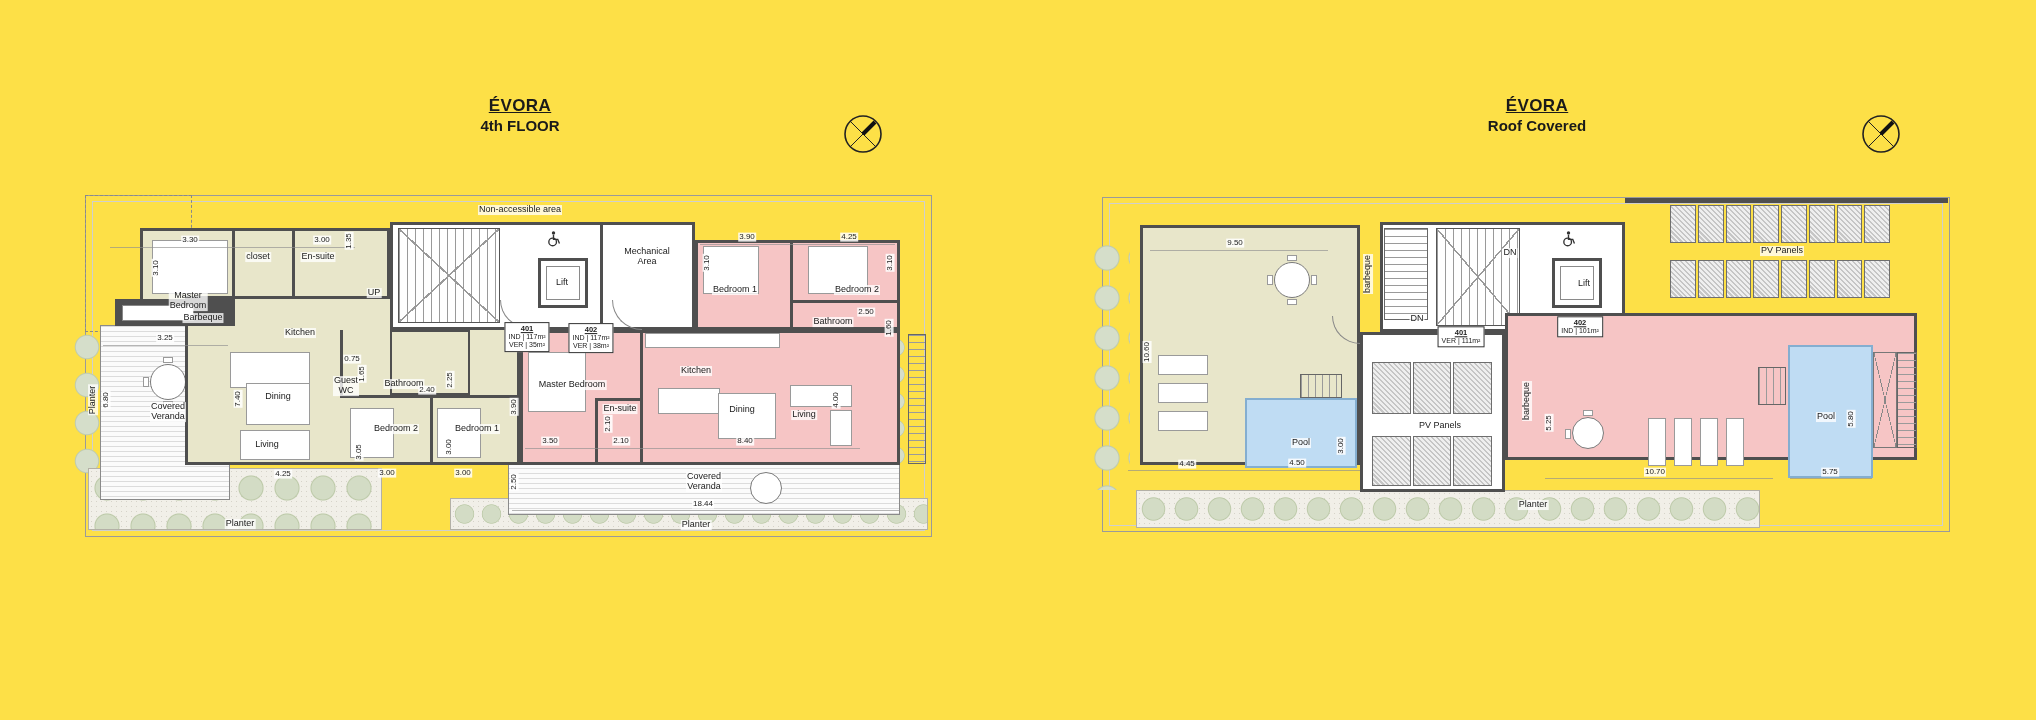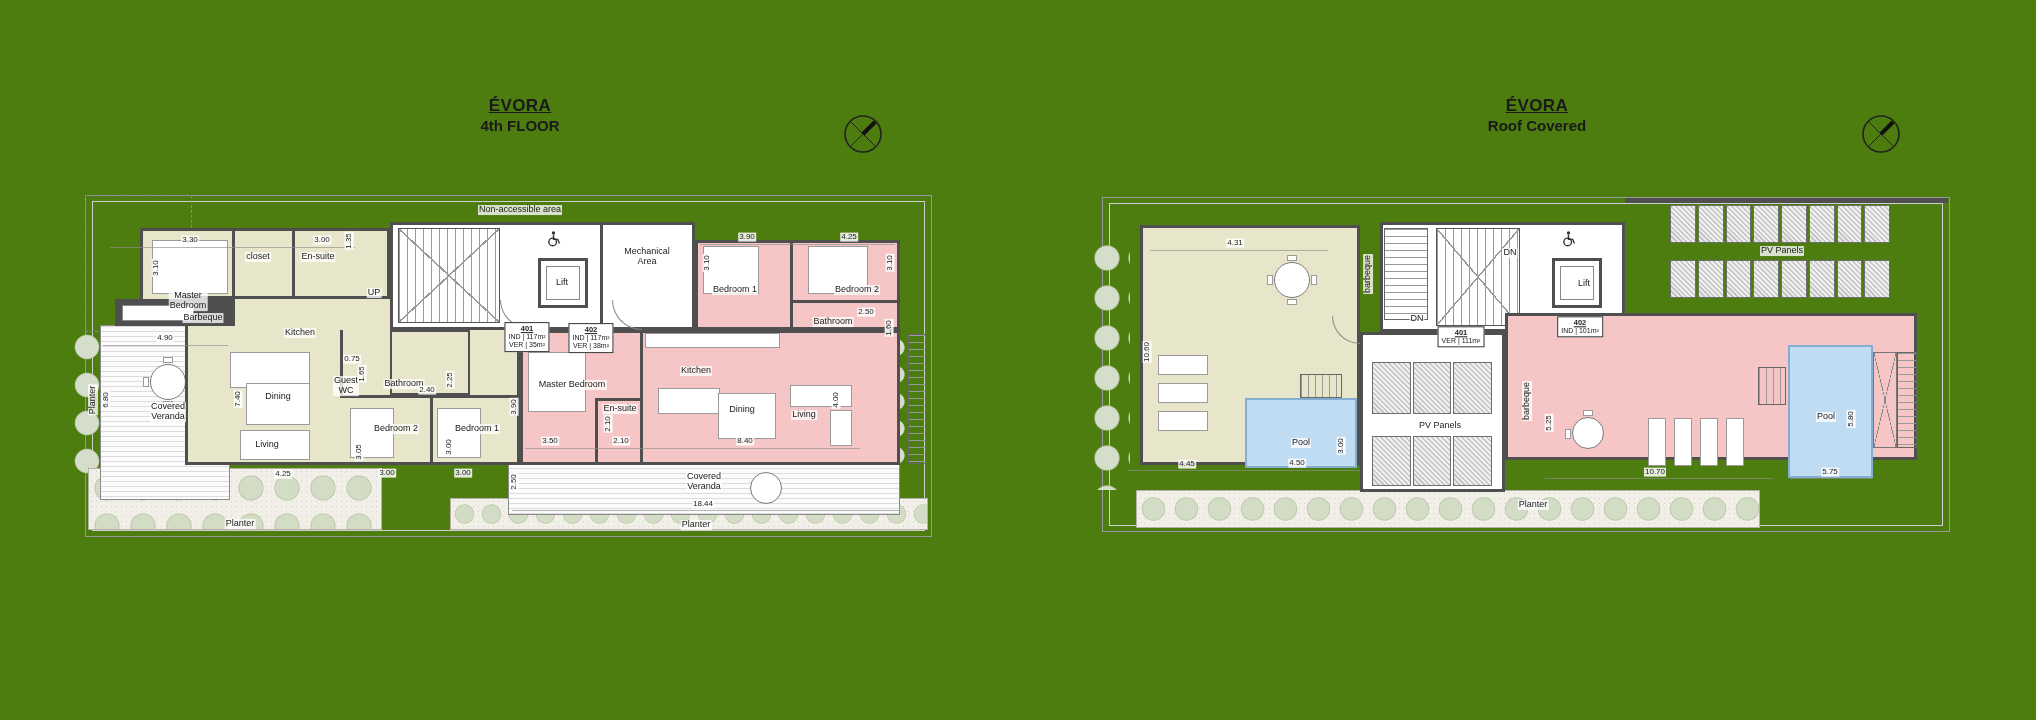--- a/index.html
+++ b/index.html
@@ -1,16 +1,16 @@
 <!DOCTYPE html>
 <html><head>
 <meta charset="utf-8">
 <style>
   html,body{margin:0;padding:0;background:#fff;}
-  .canvas{position:relative;width:2036px;height:720px;background:#4d7c0f;overflow:hidden;
+  .canvas{position:relative;width:2036px;height:720px;background:#fde047;overflow:hidden;
           font-family:"Liberation Sans","DejaVu Sans",sans-serif;color:#1a1a1a;}
   .abs{position:absolute;}
   
   .title{position:absolute;transform:translateX(-50%);text-align:center;}
   .title-name{font-size:17px;font-weight:bold;text-decoration:underline;letter-spacing:.4px;}
   .title-sub{font-size:15px;font-weight:bold;margin-top:1px;}
   
   .boundary{position:absolute;border:1px solid #9a9a9a;}
   .boundary-in{position:absolute;border:1px solid #cfcfcf;}
   .dashedzone{position:absolute;border:1px dashed #8a8a8a;}
@@ -271,21 +271,21 @@
       <span class="lbl" style="left: 857px; top: 290px; transform: translate(-50%, -50%);">Bedroom 2</span>
       <span class="lbl" style="left: 704px; top: 482px; transform: translate(-50%, -50%);">Covered
 Veranda</span>
       <span class="lbl" style="left: 696px; top: 525px; transform: translate(-50%, -50%);">Planter</span>
       <span class="lbl" style="left: 240px; top: 524px; transform: translate(-50%, -50%);">Planter</span>
       <span class="lbl" style="left: 93px; top: 400px; transform: translate(-50%, -50%) rotate(-90deg);">Planter</span>
       <span class="lbl dim" style="left: 190px; top: 240px; transform: translate(-50%, -50%);">3.30</span>
       <span class="lbl dim" style="left: 156px; top: 268px; transform: translate(-50%, -50%) rotate(-90deg);">3.10</span>
       <span class="lbl dim" style="left: 322px; top: 240px; transform: translate(-50%, -50%);">3.00</span>
       <span class="lbl dim" style="left: 349px; top: 241px; transform: translate(-50%, -50%) rotate(-90deg);">1.35</span>
-      <span class="lbl dim" style="left: 165px; top: 338px; transform: translate(-50%, -50%);">4.90</span>
+      <span class="lbl dim" style="left: 165px; top: 338px; transform: translate(-50%, -50%);">3.25</span>
       <span class="lbl dim" style="left: 106px; top: 400px; transform: translate(-50%, -50%) rotate(-90deg);">6.80</span>
       <span class="lbl dim" style="left: 238px; top: 399px; transform: translate(-50%, -50%) rotate(-90deg);">7.40</span>
       <span class="lbl dim" style="left: 352px; top: 359px; transform: translate(-50%, -50%);">0.75</span>
       <span class="lbl dim" style="left: 362px; top: 374px; transform: translate(-50%, -50%) rotate(-90deg);">1.65</span>
       <span class="lbl dim" style="left: 427px; top: 390px; transform: translate(-50%, -50%);">2.40</span>
       <span class="lbl dim" style="left: 450px; top: 380px; transform: translate(-50%, -50%) rotate(-90deg);">2.25</span>
       <span class="lbl dim" style="left: 359px; top: 452px; transform: translate(-50%, -50%) rotate(-90deg);">3.05</span>
       <span class="lbl dim" style="left: 387px; top: 473px; transform: translate(-50%, -50%);">3.00</span>
       <span class="lbl dim" style="left: 449px; top: 447px; transform: translate(-50%, -50%) rotate(-90deg);">3.00</span>
       <span class="lbl dim" style="left: 463px; top: 473px; transform: translate(-50%, -50%);">3.00</span>
@@ -317,21 +317,21 @@
       <span class="lbl" style="left: 1368px; top: 274px; transform: translate(-50%, -50%) rotate(-90deg);">barbeque</span>
       <span class="lbl" style="left: 1510px; top: 253px; transform: translate(-50%, -50%);">DN</span>
       <span class="lbl" style="left: 1584px; top: 284px; transform: translate(-50%, -50%);">Lift</span>
       <span class="lbl" style="left: 1782px; top: 251px; transform: translate(-50%, -50%);">PV Panels</span>
       <span class="lbl" style="left: 1417px; top: 319px; transform: translate(-50%, -50%);">DN</span>
       <span class="lbl" style="left: 1440px; top: 426px; transform: translate(-50%, -50%);">PV Panels</span>
       <span class="lbl" style="left: 1527px; top: 401px; transform: translate(-50%, -50%) rotate(-90deg);">barbeque</span>
       <span class="lbl" style="left: 1301px; top: 443px; transform: translate(-50%, -50%);">Pool</span>
       <span class="lbl" style="left: 1826px; top: 417px; transform: translate(-50%, -50%);">Pool</span>
       <span class="lbl" style="left: 1533px; top: 505px; transform: translate(-50%, -50%);">Planter</span>
-      <span class="lbl dim" style="left: 1235px; top: 243px; transform: translate(-50%, -50%);">4.31</span>
+      <span class="lbl dim" style="left: 1235px; top: 243px; transform: translate(-50%, -50%);">9.50</span>
       <span class="lbl dim" style="left: 1147px; top: 352px; transform: translate(-50%, -50%) rotate(-90deg);">10.60</span>
       <span class="lbl dim" style="left: 1187px; top: 464px; transform: translate(-50%, -50%);">4.45</span>
       <span class="lbl dim" style="left: 1297px; top: 463px; transform: translate(-50%, -50%);">4.50</span>
       <span class="lbl dim" style="left: 1341px; top: 446px; transform: translate(-50%, -50%) rotate(-90deg);">3.00</span>
       <span class="lbl dim" style="left: 1549px; top: 423px; transform: translate(-50%, -50%) rotate(-90deg);">5.25</span>
       <span class="lbl dim" style="left: 1655px; top: 472px; transform: translate(-50%, -50%);">10.70</span>
       <span class="lbl dim" style="left: 1830px; top: 472px; transform: translate(-50%, -50%);">5.75</span>
       <span class="lbl dim" style="left: 1851px; top: 419px; transform: translate(-50%, -50%) rotate(-90deg);">5.80</span>
       <div class="tag" style="left: 1461px; top: 337px;">
         <div class="tag-num">401</div>

